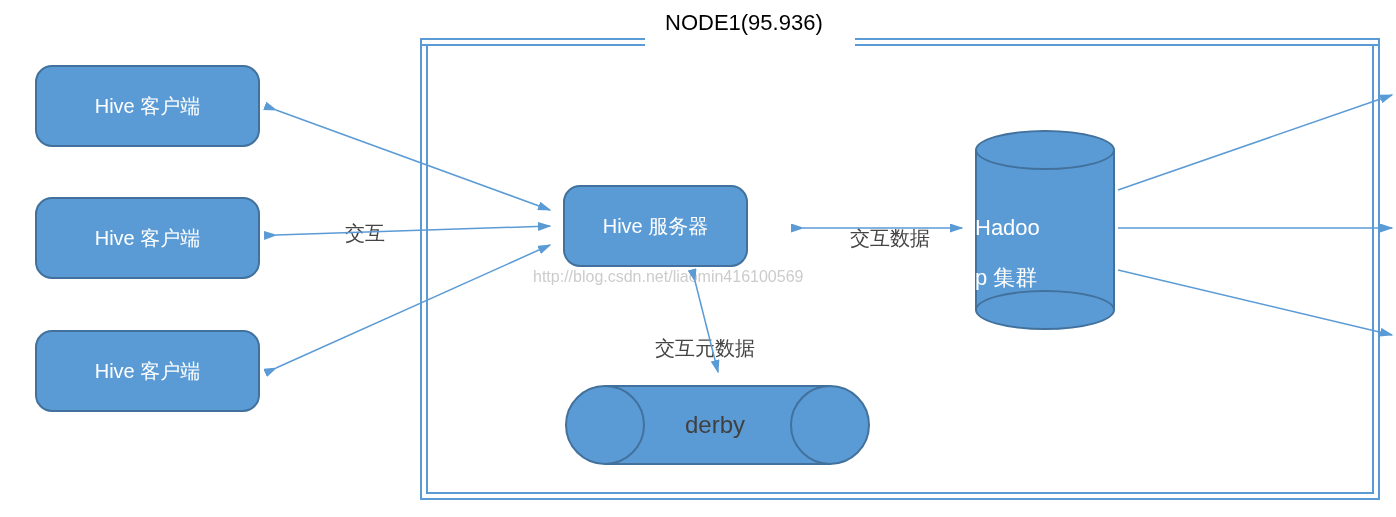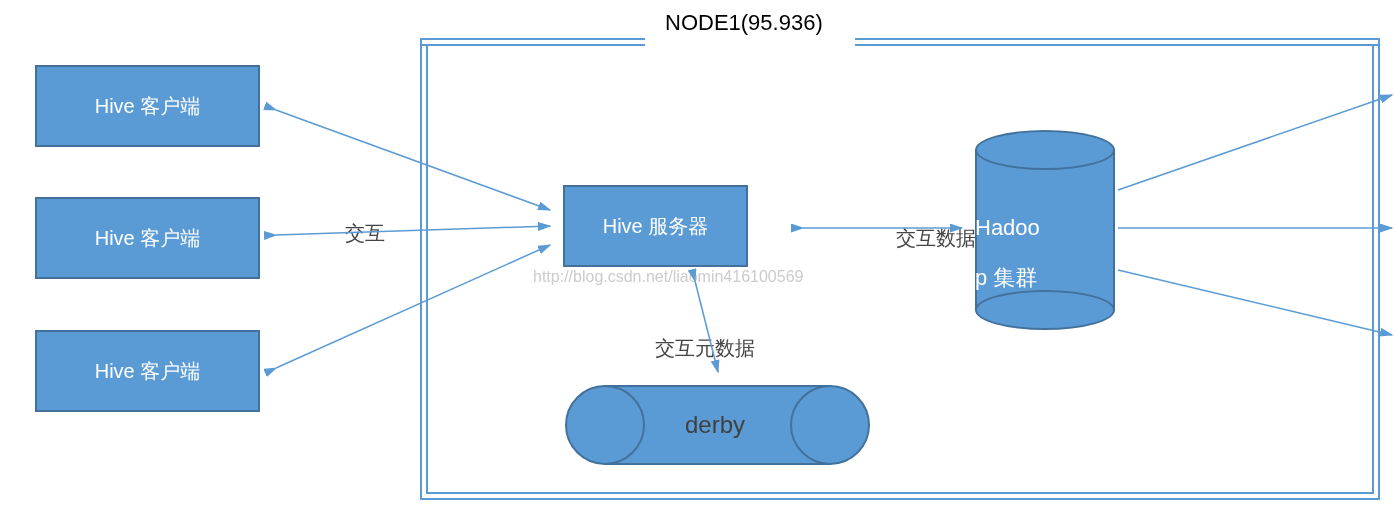--- a/index.html
+++ b/index.html
@@ -5,21 +5,21 @@
   html,body{margin:0;padding:0;background:#fff;font-family:"Microsoft YaHei",Arial,sans-serif;}
   .canvas{position:relative;width:1396px;height:517px;}
   svg{position:absolute;top:0;left:0;}
   .box{
     position:absolute;
     background:#5b9bd5;
     border:2px solid #41719c;
     color:#fff;
     display:flex;align-items:center;justify-content:center;
     font-size:20px;
-    border-radius:0;
+    border-radius:17px;
     box-sizing:border-box;
   }
   .lbl{
     position:absolute;
     color:#444;
     font-size:20px;
     white-space:nowrap;
   }
   .title{
     position:absolute;
@@ -104,21 +104,21 @@
 </div>
 
 <div class="pill" style="left:565px;top:385px;width:305px;height:80px;">
   <div class="pill-body" style="left:40px;right:40px;"></div>
   <div class="pill-cap" style="left:0;"></div>
   <div class="pill-cap" style="right:0;"></div>
   <div class="pill-txt" style="left:120px;top:26px;">derby</div>
 </div>
 
 <div class="lbl" style="left:345px;top:220px;">交互</div>
-<div class="lbl" style="left:850px;top:225px;margin-left:46px;">交互数据</div>
+<div class="lbl" style="left:850px;top:225px;">交互数据</div>
 <div class="lbl" style="left:655px;top:335px;">交互元数据</div>
 
 <svg width="1396" height="517">
   <defs>
     <marker id="ah" markerWidth="10" markerHeight="10" refX="8" refY="3" orient="auto">
       <path d="M0,0 L9,3 L0,6 Z" fill="#5b9bd5"></path>
     </marker>
   </defs>
   <g stroke="#5b9bd5" stroke-width="1.5" fill="none">
 

